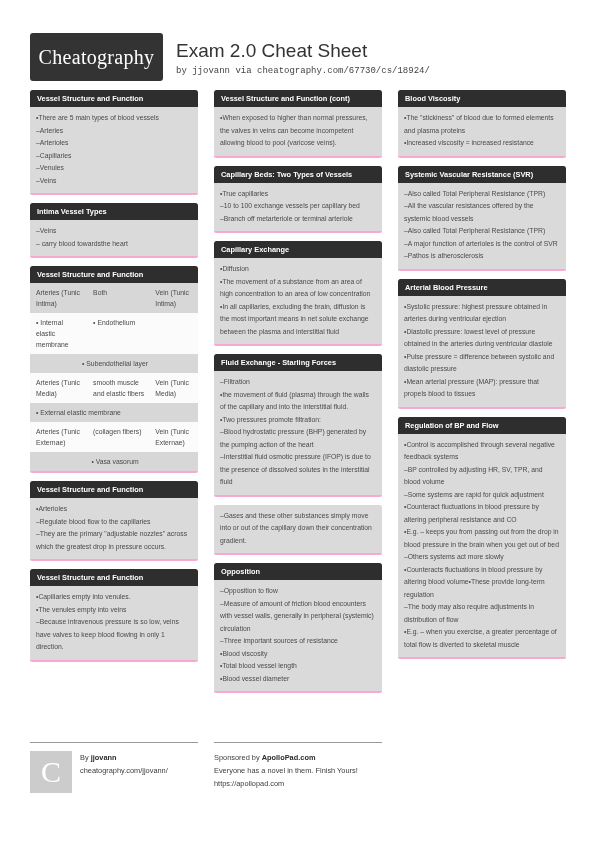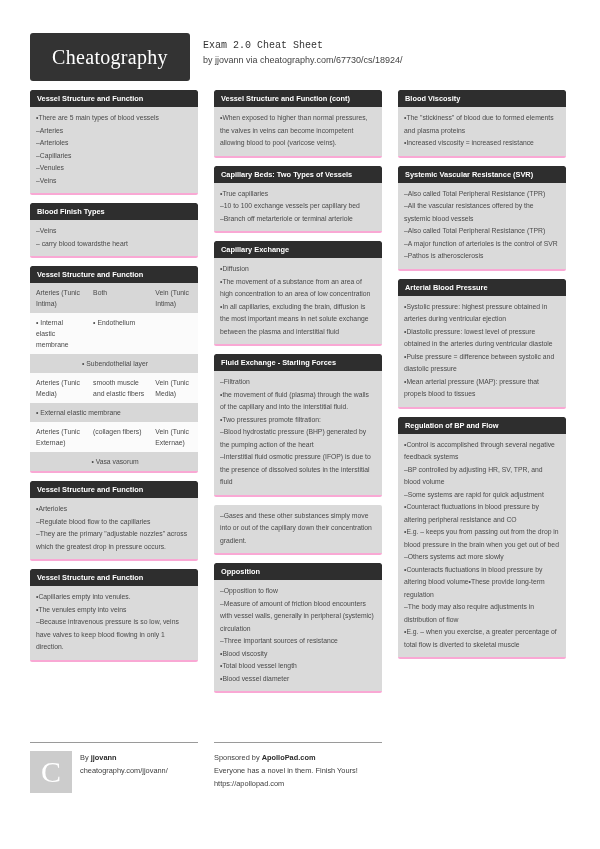--- a/index.html
+++ b/index.html
@@ -3,29 +3,29 @@
 <meta charset="utf-8">
 <style>
   html,body{margin:0;padding:0;}
   body{
     width:600px;height:849px;position:relative;background:#ffffff;
     font-family:"Liberation Sans", sans-serif;overflow:hidden;
   }
   
   .top{display:flex;align-items:flex-start;padding:33px 30px 0 30px;gap:13px;}
   .logo-box{
-    width:160px;height:48px;background:#333333;border-radius:3px;
+    width:133px;height:48px;background:#333333;border-radius:3px;
     display:flex;align-items:center;justify-content:center;flex:none;
   }
   .logo-text{
     font-family:"Liberation Serif", serif;color:#ffffff;font-size:20px;letter-spacing:.3px;
   }
   .title-block{padding-top:7px;}
-  .page-title{font-size:10px;color:#333333;font-family:Liberation Mono, monospace;}
-  .byline{font-size:9px;color:#444444;margin-top:4px;}
+  .page-title{font-size:19px;color:#333333;}
+  .byline{font-size:9px;color:#444444;margin-top:4px;font-family:Liberation Mono, monospace;}
   .byline a{color:#444444;text-decoration:none;}
   
   .main{display:flex;gap:16px;margin:9px 30px 0 30px;}
   .column{width:168px;flex:none;}
   .card{margin-bottom:8px;border-bottom:2px solid #f9a8d4;border-radius:2px;overflow:hidden;}
   .card-header{
     background:#2e2e2e;color:#ffffff;font-size:7.4px;font-weight:bold;
     padding:5px 7px 4px 7px;border-radius:2px 2px 0 0;line-height:8px;
   }
   .card-body{background:#dadada;padding:5px 6px 6px 6px;}
@@ -71,21 +71,21 @@
         <div class="card-body">
           <div class="line">•There are 5 main types of blood vessels</div>
           <div class="line">–Arteries</div>
           <div class="line">–Arterioles</div>
           <div class="line">–Capillaries</div>
           <div class="line">–Venules</div>
           <div class="line">–Veins</div>
         </div>
       </div>
       <div class="card">
-        <div class="card-header">Blood Finish Types</div>
+        <div class="card-header">Intima Vessel Types</div>
         <div class="card-body">
           <div class="line">–Veins</div>
           <div class="line">– carry blood towardsthe heart</div>
         </div>
       </div>
       <div class="card">
         <div class="card-header">Vessel Structure and Function</div>
         <div class="trow row-gray">
           <div class="cell c0">Arteries (Tunic Intima)</div>
           <div class="cell c1">Both</div>

